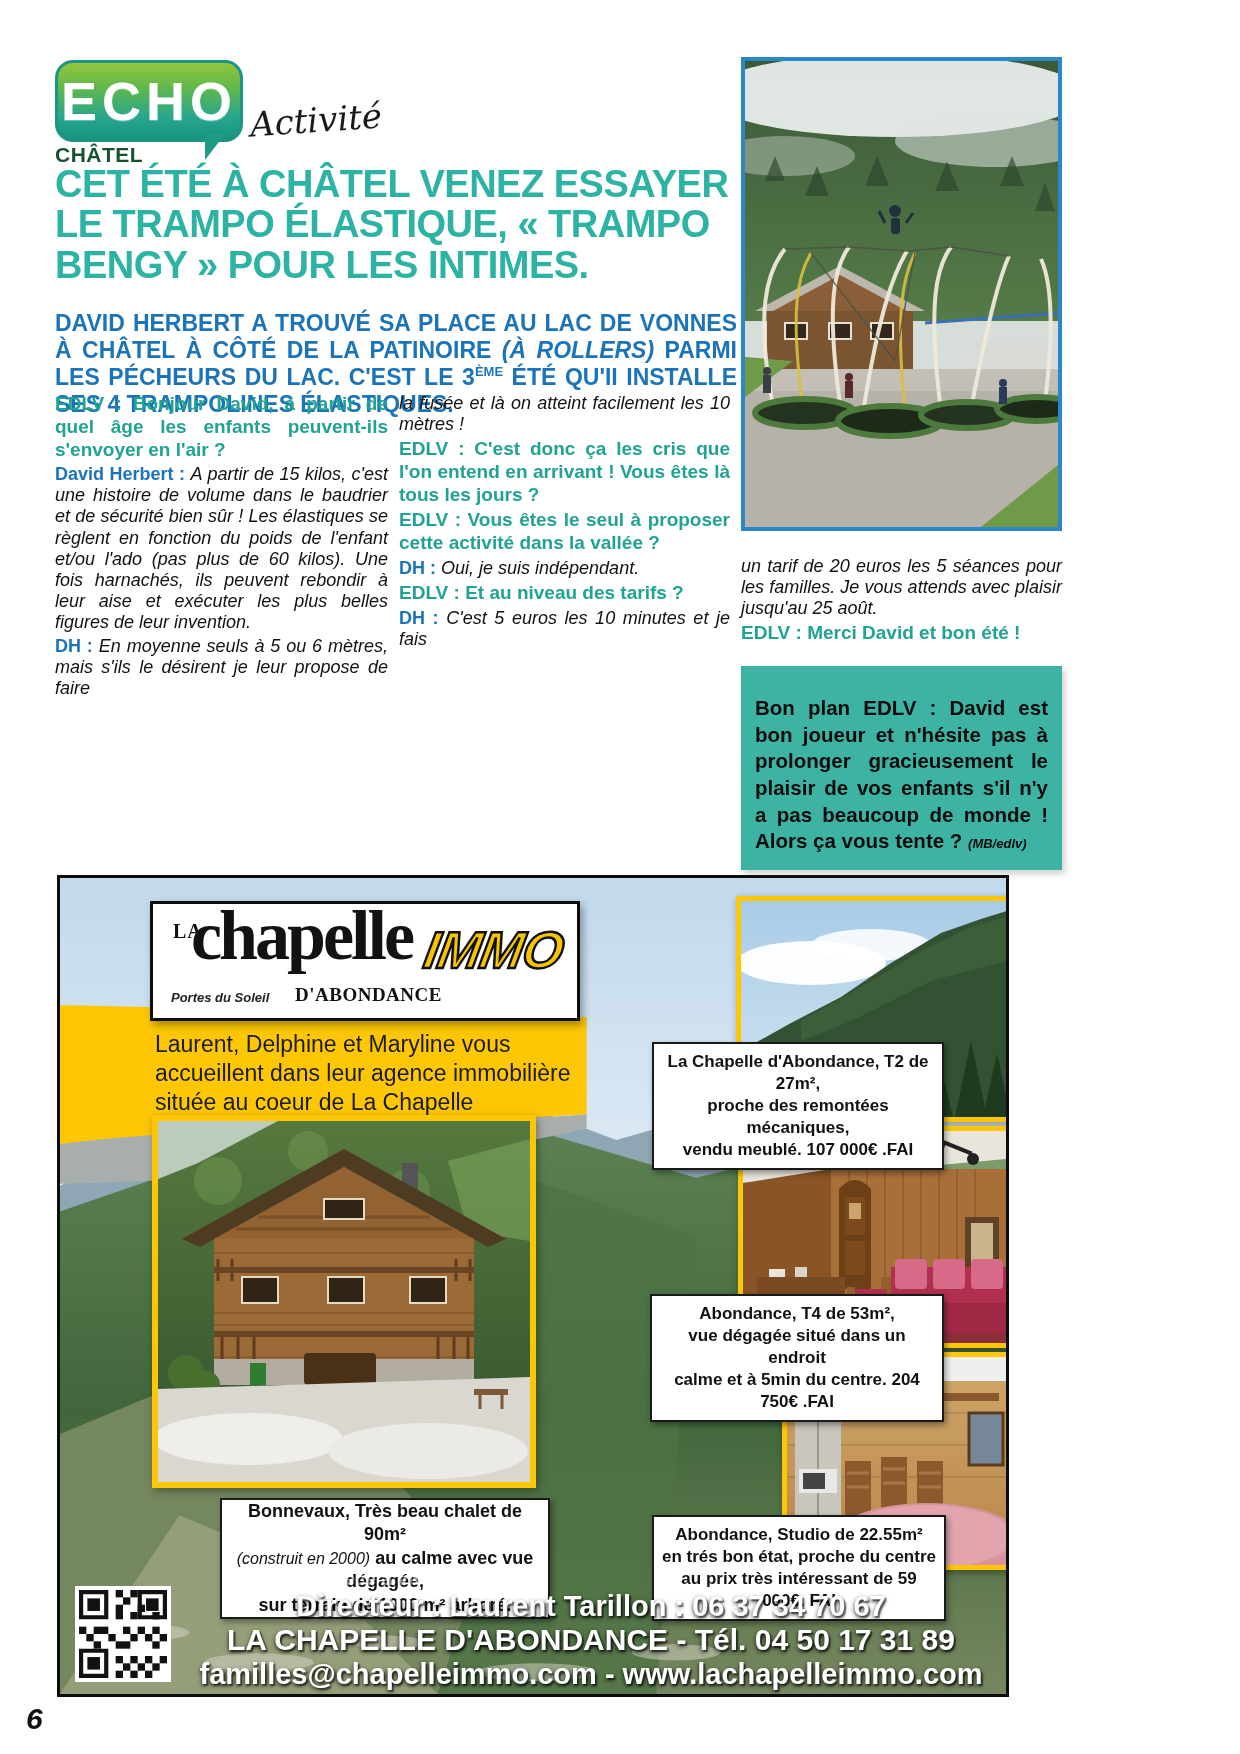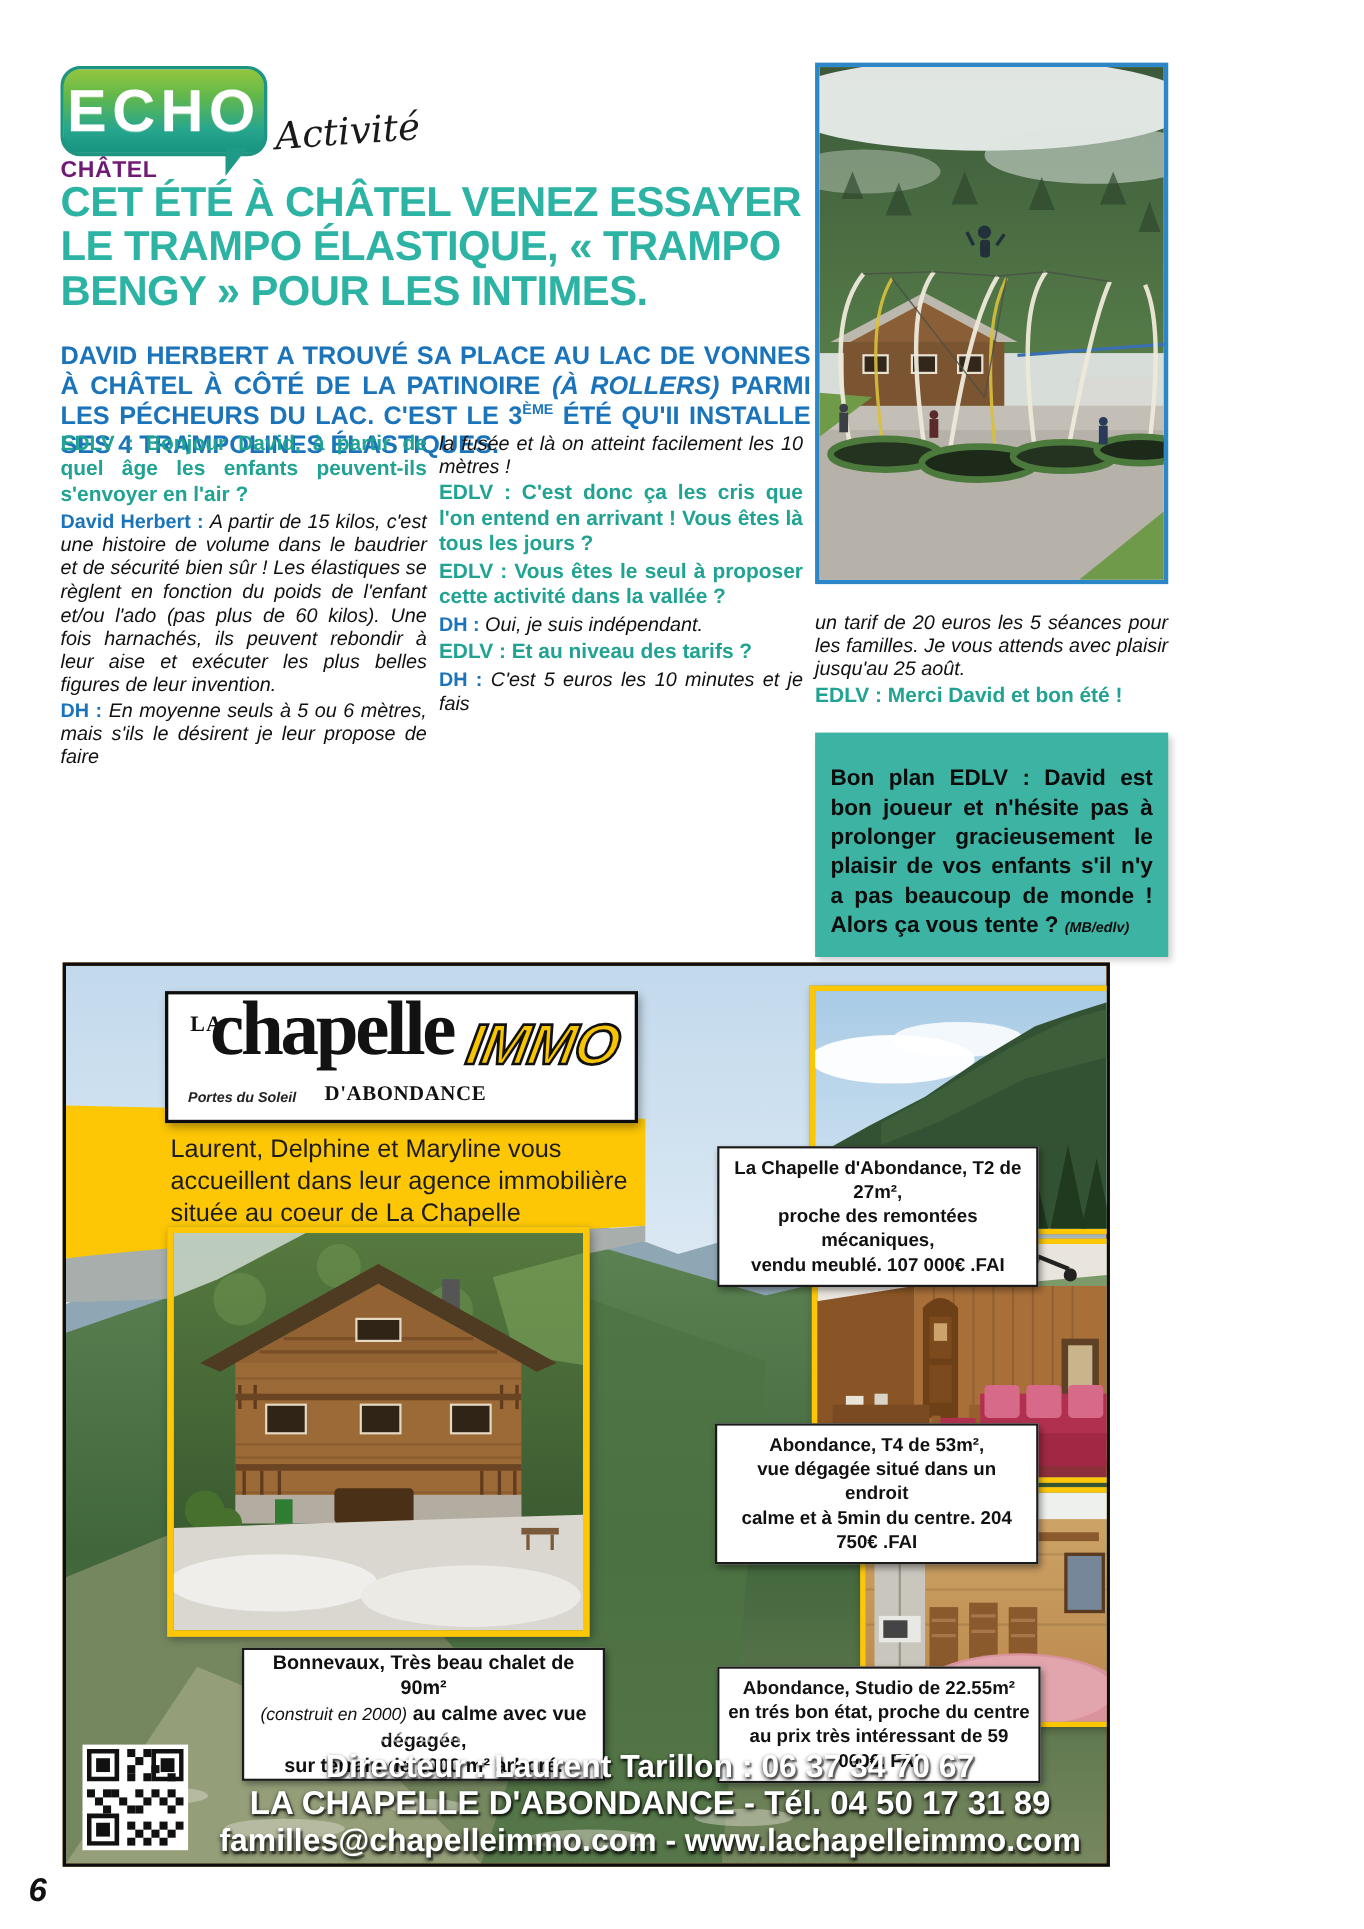--- a/index.html
+++ b/index.html
@@ -12,21 +12,21 @@
     background:linear-gradient(180deg,#93c63e 0%,#62b84b 32%,#27a68e 72%,#17937f 100%);
     border:3px solid #1e9583;display:flex;align-items:center;justify-content:center;}
   .echo-text{color:#fff;font-weight:900;font-size:54px;letter-spacing:5px;
     text-shadow:0 1px 0 rgba(255,255,255,.3);font-family:"Liberation Sans",sans-serif;}
   .echo-tail{left:205px;top:134px;width:0;height:0;border-top:26px solid #1e9a86;
     border-right:20px solid transparent;}
   .echo-tagline{left:250px;top:100px;font-family:"DejaVu Serif",serif;font-style:italic;
     font-size:34px;color:#1a1a1a;transform:rotate(-4deg);}
 
   
-  .kicker{left:55px;top:143px;font-size:21px;font-weight:800;color:#701a75;letter-spacing:.5px;}
+  .kicker{left:55px;top:143px;font-size:21px;font-weight:800;color:#14532d;letter-spacing:.5px;}
   .title{left:55px;top:164px;width:700px;font-size:38px;line-height:1.06;font-weight:800;
     color:#2db3a3;letter-spacing:-.5px;}
   .lede{left:55px;top:287px;width:682px;font-size:23px;line-height:1.17;font-weight:800;
     color:#1b74ba;text-align:justify;}
   .lede i{font-style:italic;}
   .lede sup{font-size:13px;vertical-align:super;}
 
   
   .col{font-size:18px;line-height:1.17;color:#111;}
   .col1{left:55px;top:393px;width:333px;}

